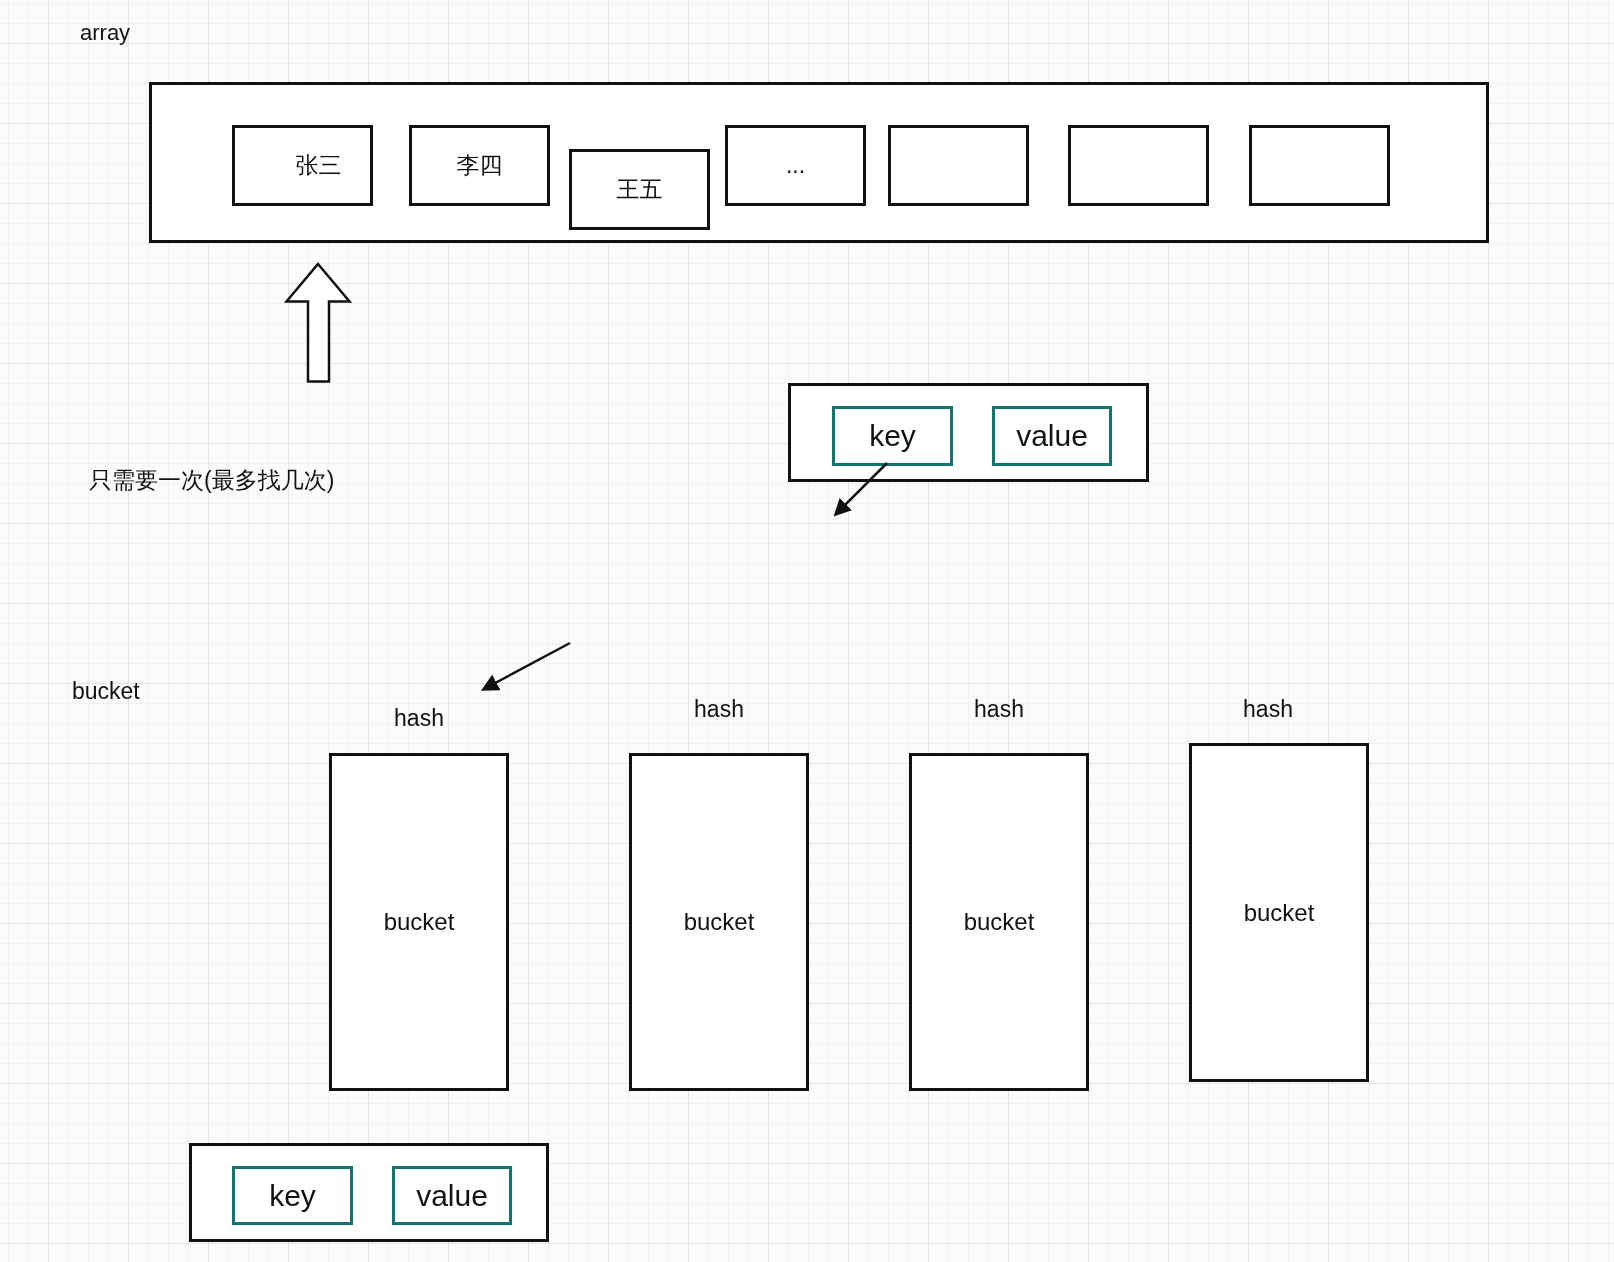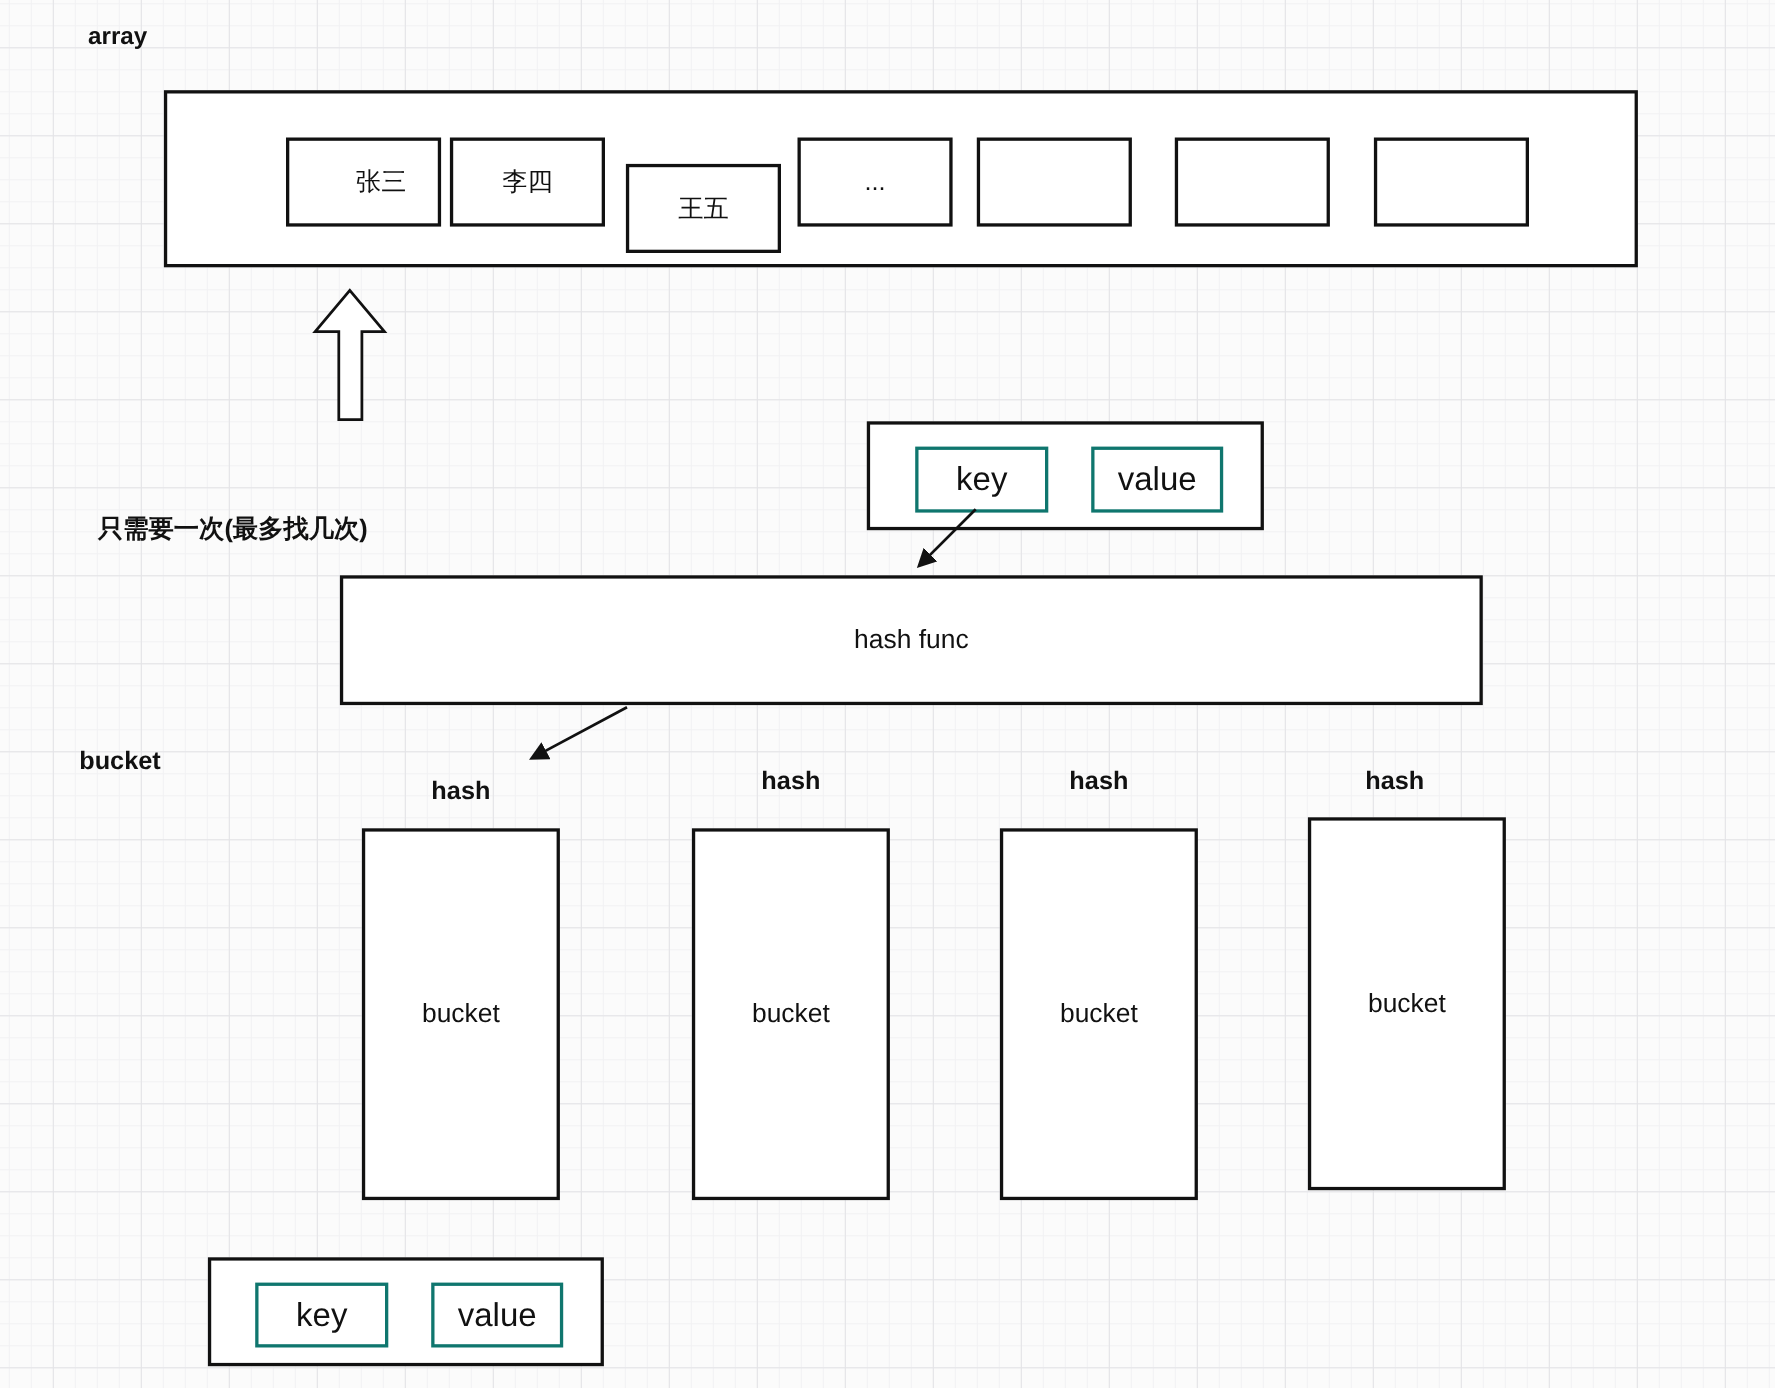--- a/index.html
+++ b/index.html
@@ -22,21 +22,20 @@
     position:absolute;
     box-sizing:border-box;
     background:#ffffff;
     border:3px solid #111;
     display:flex;align-items:center;justify-content:center;
   }
   .lbl{
     position:absolute;
     white-space:nowrap;
     line-height:1.1;
-    font-weight:bold;
   }
   .lbl.centered{text-align:center;}
   .cell{
     position:absolute;
     box-sizing:border-box;
     width:141px;height:81px;top:40px;
     background:#ffffff;border:3px solid #111;
     display:flex;align-items:center;justify-content:center;
     font-size:23px;
   }
@@ -51,37 +50,36 @@
   .overlay{position:absolute;left:0;top:0;pointer-events:none;}
 </style>
 </head>
 <body>
 
 <div class="canvas">
 
   <div class="lbl" style="left:80px;top:21px;font-size:22px;">array</div>
 
   <div class="box" style="left:149px;top:82px;width:1340px;height:161px;">
-    <div class="cell" style="left:108px;padding-left:32px;">张三</div>
+    <div class="cell" style="left:80px;padding-left:32px;">张三</div>
     <div class="cell" style="left:257px;">李四</div>
     <div class="cell" style="left:417px;margin-top:24px;">王五</div>
     <div class="cell" style="left:573px;">...</div>
     <div class="cell" style="left:736px;"></div>
     <div class="cell" style="left:916px;"></div>
     <div class="cell" style="left:1097px;"></div>
   </div>
 
   <div class="lbl" style="left:89px;top:468px;font-size:23px;">只需要一次(最多找几次)</div>
 
   <div class="box" style="left:788px;top:383px;width:361px;height:99px;">
     <div class="kv-inner" style="left:41px;top:20px;width:121px;height:60px;">key</div>
     <div class="kv-inner" style="left:201px;top:20px;width:120px;height:60px;">value</div>
   </div>
 
-  <div class="box" style="left:309px;top:523px;width:1039px;height:118px;font-size:24px;">hash func</div>
 
   <div class="lbl" style="left:72px;top:679px;font-size:23px;">bucket</div>
 
   <div class="lbl centered" style="left:329px;top:706px;width:180px;font-size:23px;">hash</div>
   <div class="lbl centered" style="left:629px;top:697px;width:180px;font-size:23px;">hash</div>
   <div class="lbl centered" style="left:909px;top:697px;width:180px;font-size:23px;">hash</div>
   <div class="lbl centered" style="left:1178px;top:697px;width:180px;font-size:23px;">hash</div>
 
   <div class="box bucket-box" style="left:329px;top:753px;width:180px;height:338px;">bucket</div>
   <div class="box bucket-box" style="left:629px;top:753px;width:180px;height:338px;">bucket</div>

